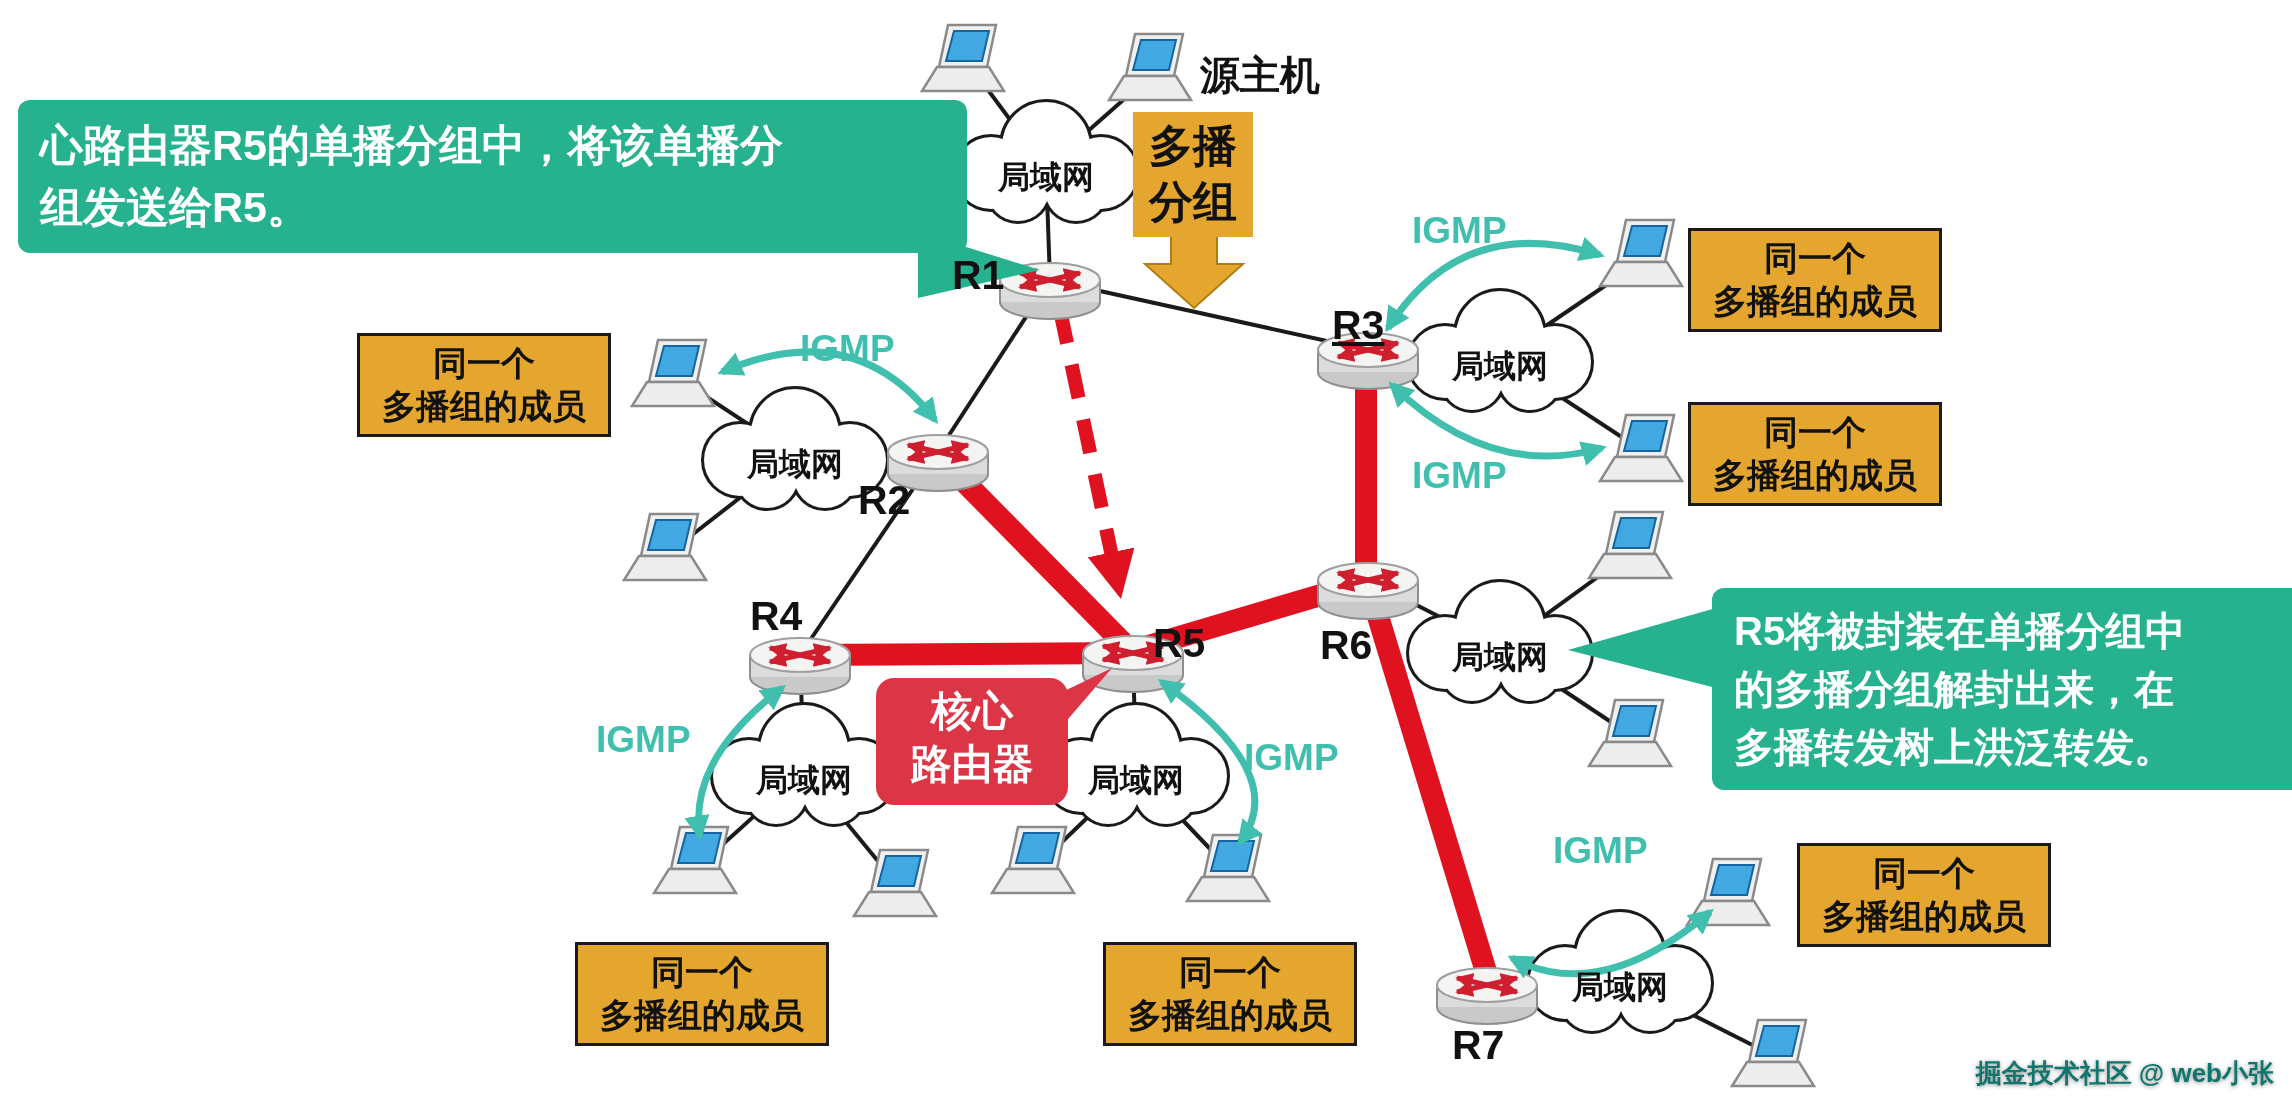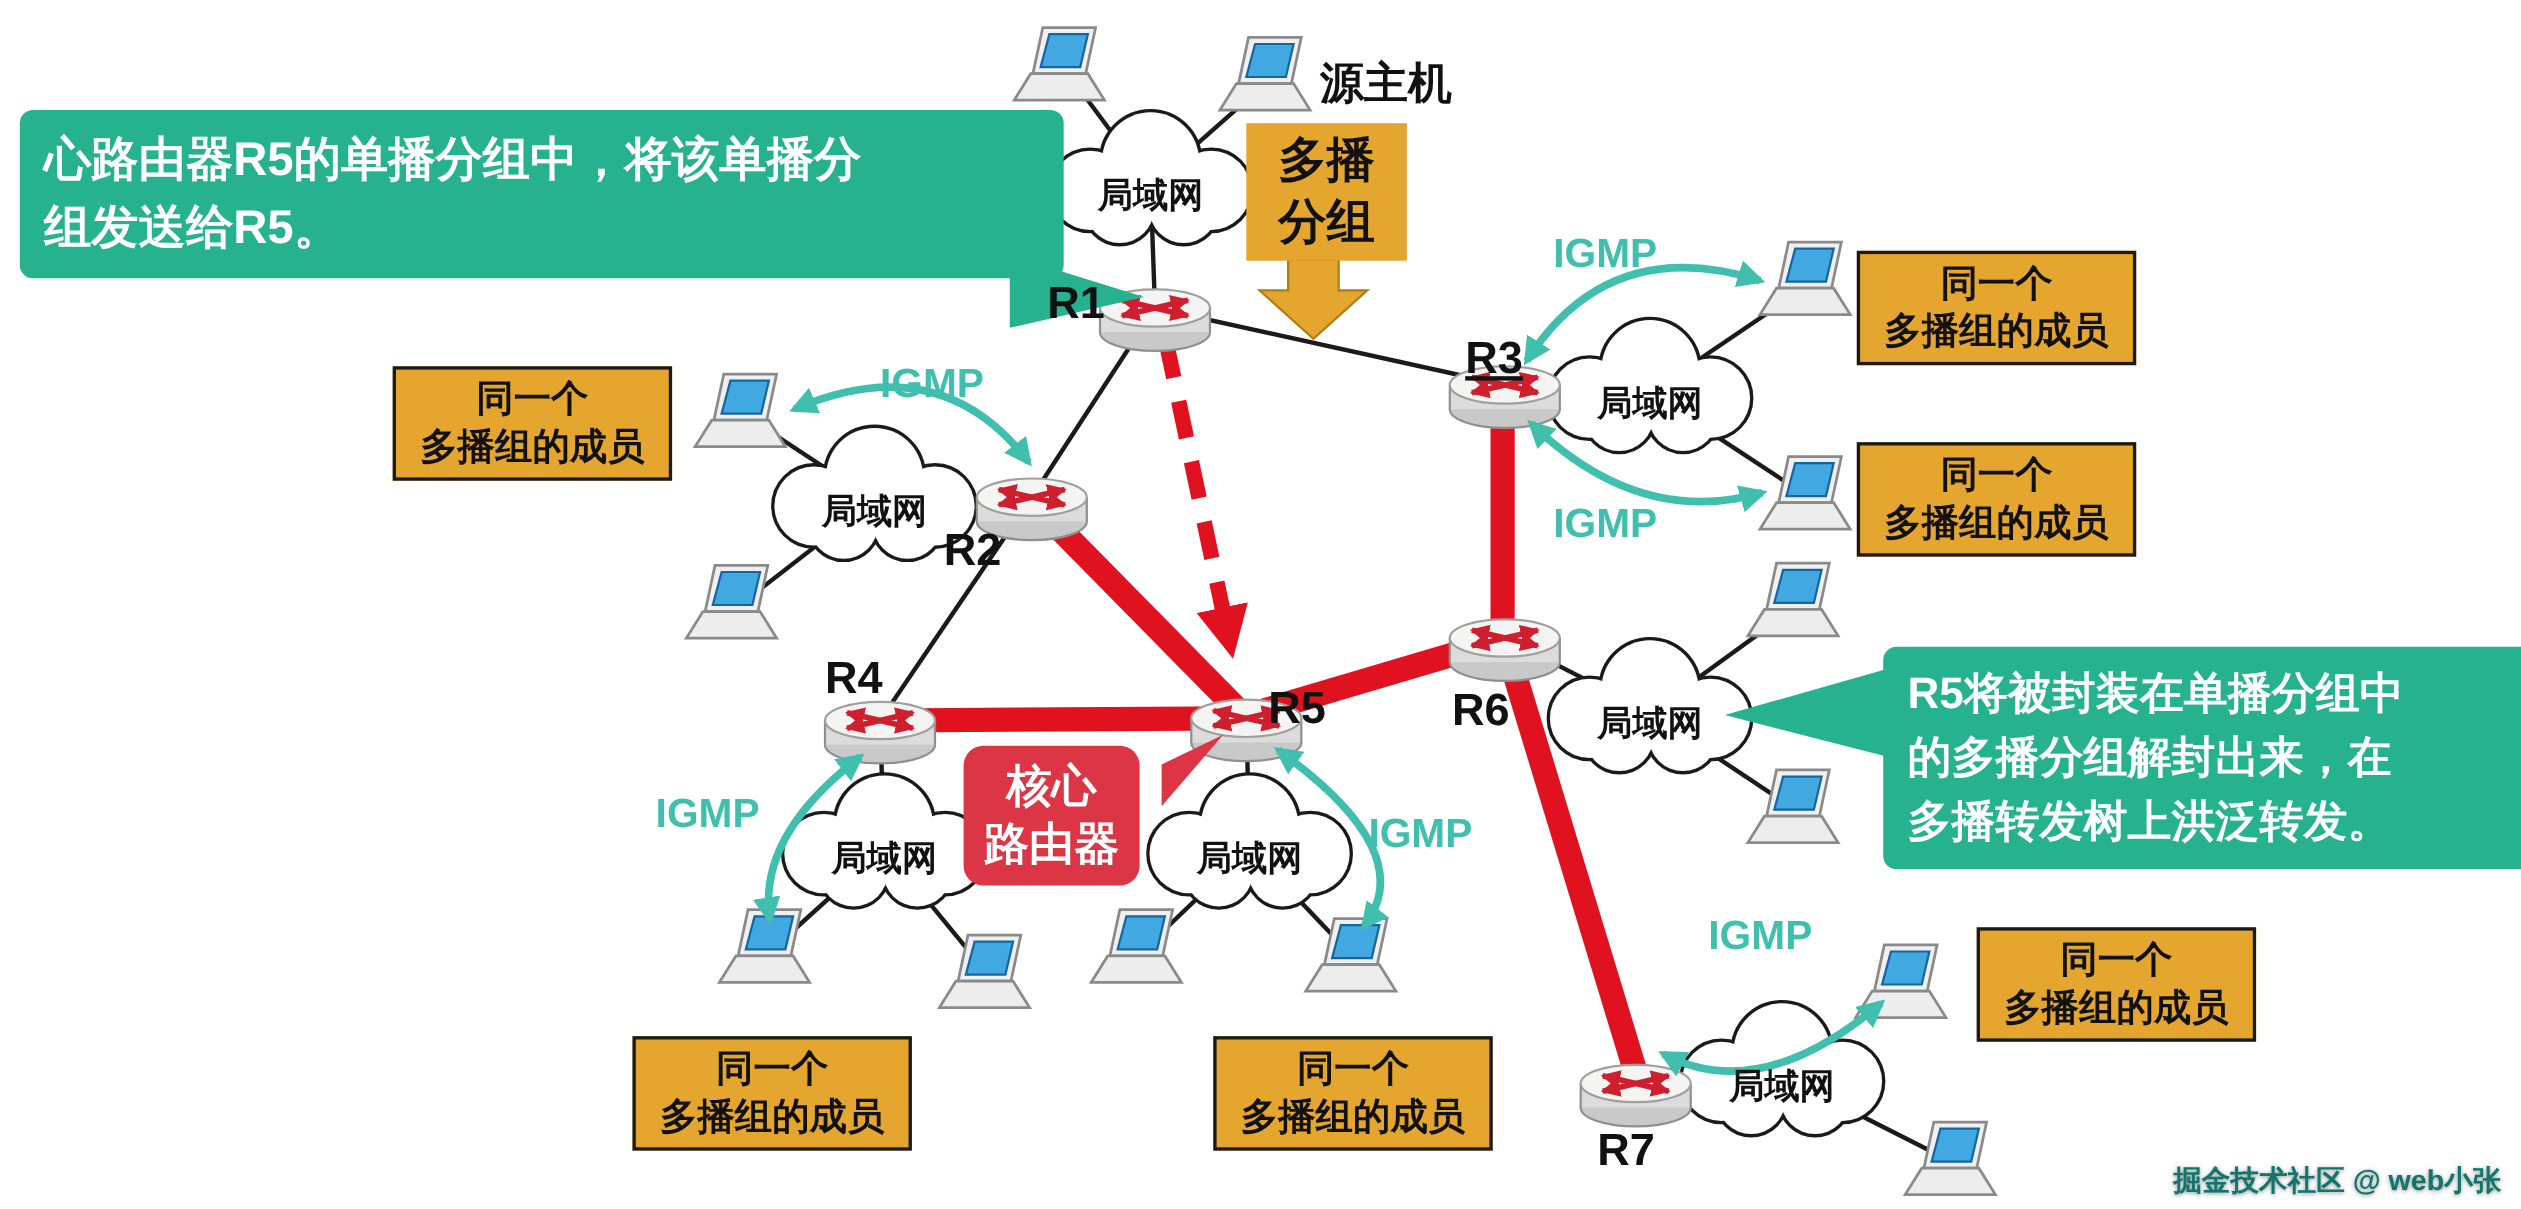--- a/index.html
+++ b/index.html
@@ -28,28 +28,28 @@
   
   .gold{background:#e4a62e;color:#111;font-weight:700;text-align:center;}
   .member-box{
     border:3px solid #1a1a1a;
     font-size:34px;line-height:1.26;
     padding:6px 4px;
     width:240px;
   }
   .packet-box{
     font-size:44px;line-height:1.28;
-    width:146px;padding:6px 0;
+    width:120px;padding:6px 0;
   }
   
   .core-box{
     background:#dc3545;color:#fff;font-weight:700;
     border-radius:18px;text-align:center;
     font-size:41px;line-height:1.3;
-    width:160px;padding:10px 0;
+    width:192px;padding:10px 0;font-family:Liberation Mono, monospace;
   }
   .igmp{color:#41bfae;font-weight:700;font-size:37px;}
   .rlabel{color:#111;font-weight:700;font-size:41px;}
   .cloud-label{color:#111;font-weight:700;font-size:32px;white-space:nowrap;}
   .src-label{color:#111;font-weight:700;font-size:40px;}
   .watermark{
     right:18px;bottom:8px;left:auto;top:auto;
     color:#0f766e;font-weight:600;font-size:26px;
     text-shadow:0 1px 4px rgba(0,0,0,0.45);
   }

